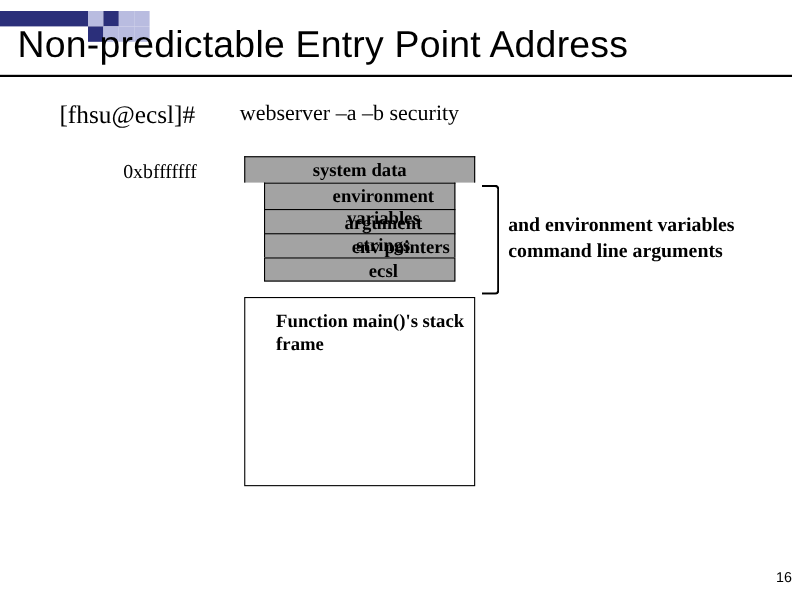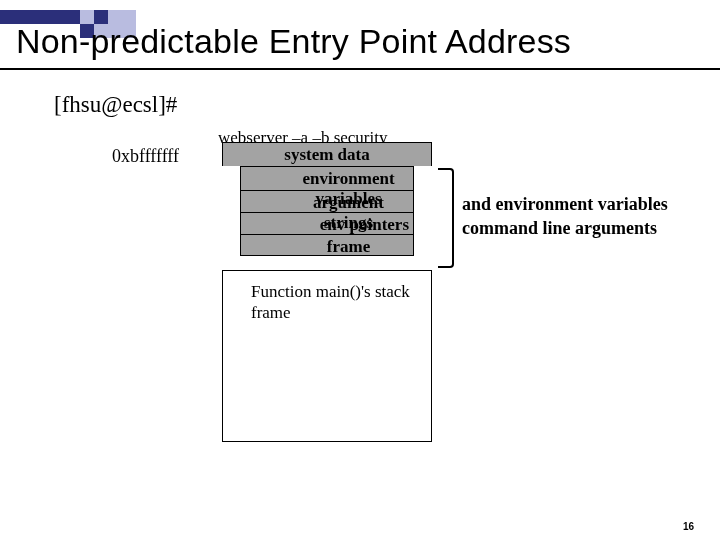--- a/index.html
+++ b/index.html
@@ -39,22 +39,21 @@
 
   .prompt {
     position: absolute;
     top: 92px; left: 54px;
     font-size: 23px;
     text-align: right;
   }
   .cmd {
     position: absolute;
     top: 92px; left: 218px;
-    font-size: 17px;
-    margin-top: 36px;
+    font-size: 20px;
   }
 
   .addr {
     position: absolute;
     top: 146px; left: 112px;
     font-size: 18px;
   }
 
   .diagram {
     position: absolute;
@@ -82,21 +81,21 @@
   .row.argv { height: 22px; }
   .row.argc { height: 22px; }
 
   .stackframe {
     position: absolute;
     top: 270px; left: 222px;
     width: 210px; height: 172px;
     border: 1px solid #000;
     background: #fff;
     padding: 10px 8px 0 28px;
-    font-weight: normal;
+    font-weight: bold;
     font-size: 17px;
     line-height: 1.25;
   }
 
   .bracket {
     position: absolute;
     top: 168px; left: 438px;
     width: 16px; height: 100px;
     border-top: 2px solid #000;
     border-right: 2px solid #000;
@@ -108,24 +107,24 @@
   .caption {
     position: absolute;
     top: 192px; left: 462px;
     font-size: 18px;
     font-weight: bold;
     line-height: 1.35;
   }
 
   .pagenum {
     position: absolute;
-    bottom: 8px; right: 26px;
+    bottom: 8px; right: 0;
     font-family: Arial, Helvetica, sans-serif;
-    font-size: 10px;
-    font-weight: bold;
+    font-size: 13px;
+    font-weight: normal;
   }
 </style>
 </head>
 <body>
 
 <div class="slide">
 
   <div class="deco">
     <div class="bar"></div>
     <div class="sq">
@@ -146,21 +145,21 @@
   <div class="prompt">[fhsu@ecsl]#</div>
   <div class="cmd">webserver –a –b security</div>
 
   <div class="addr">0xbfffffff</div>
 
   <div class="diagram">
     <div class="row sysdata">system data</div>
     <div class="row narrow env">environment variables</div>
     <div class="row narrow args">argument strings</div>
     <div class="row narrow envp">env pointers</div>
-    <div class="row narrow argc last">frame</div>
+    <div class="row narrow argc last">ecsl</div>
   </div>
 
   <div class="stackframe">Function main()'s stack frame</div>
 
   <div class="bracket"></div>
 
   <div class="caption">
     <div>and environment variables</div>
     <div>command line arguments</div>
   </div>

